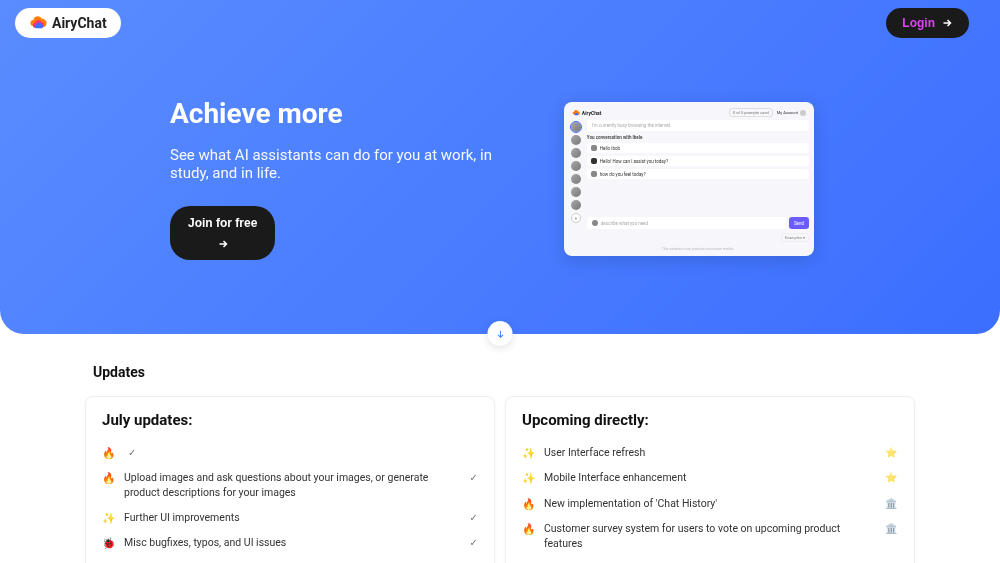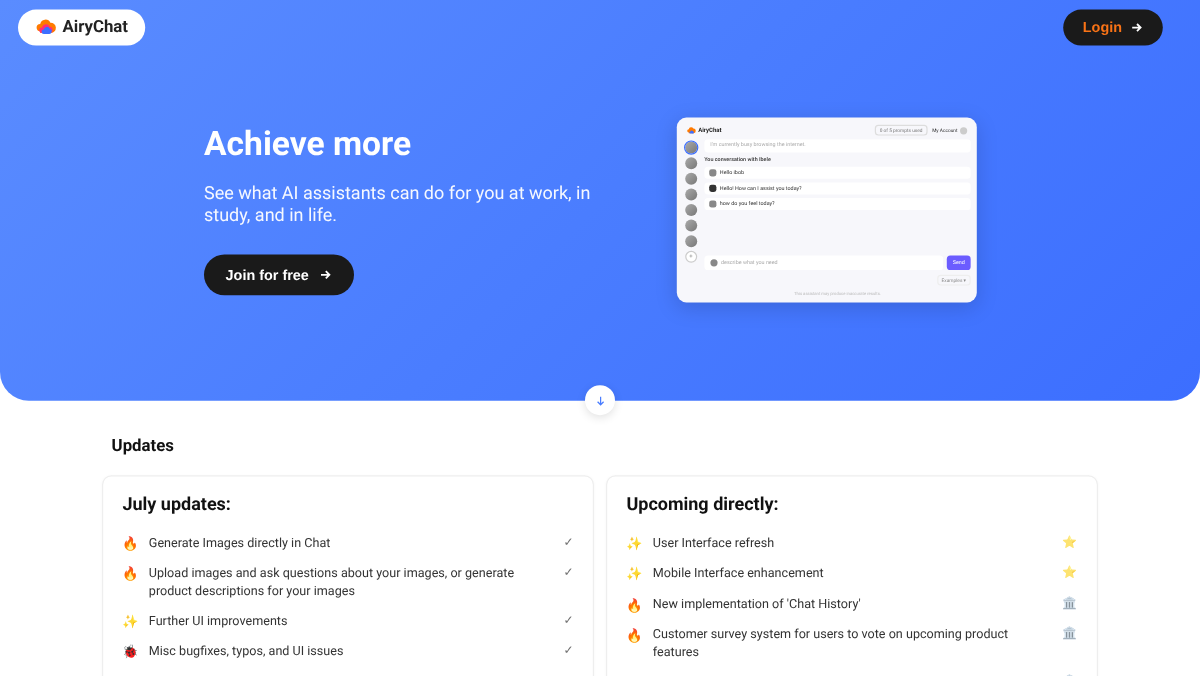--- a/index.html
+++ b/index.html
@@ -23,21 +23,21 @@
   }
   .logo-mark {
     width: 18px; height: 18px;
     display: inline-block;
     position: relative;
   }
   .logo-mark svg { width: 18px; height: 18px; }
   .logo-text { font-weight: 700; font-size: 14px; color: #222; }
   .login-btn {
     background: #1a1a1a;
-    color: #f97316;
+    color: #d946ef;
     border: none;
     border-radius: 20px;
     padding: 8px 16px;
     font-size: 12px;
     font-weight: 600;
     display: flex;
     align-items: center;
     gap: 6px;
     cursor: pointer;
   }
@@ -57,20 +57,21 @@
     color: #fff;
     border: none;
     border-radius: 20px;
     padding: 10px 18px;
     font-size: 12px;
     font-weight: 600;
     display: inline-flex;
     align-items: center;
     gap: 8px;
     cursor: pointer;
+    flex-direction: column;
   }
   .join-btn svg { width: 12px; height: 12px; }
 
   
   .preview {
     width: 308px;
     height: 154px;
     background: #f7f7fb;
     border-radius: 8px;
     box-shadow: 0 4px 18px rgba(0,0,0,0.15);
@@ -250,21 +251,20 @@
 </div>
 
 <div class="updates-wrap">
   <h2 class="updates-title">Updates</h2>
   <div class="updates-cols">
     <div class="updates-card">
       <div class="card-title">July updates:</div>
       <div id="july-list">
           <div class="update-item">
             <span class="leading">🔥</span>
-            <span class="text">Generate Images directly in Chat</span>
             <span class="trailing">✓</span>
           </div>
           <div class="update-item">
             <span class="leading">🔥</span>
             <span class="text">Upload images and ask questions about your images, or generate product descriptions for your images</span>
             <span class="trailing">✓</span>
           </div>
           <div class="update-item">
             <span class="leading">✨</span>
             <span class="text">Further UI improvements</span>

